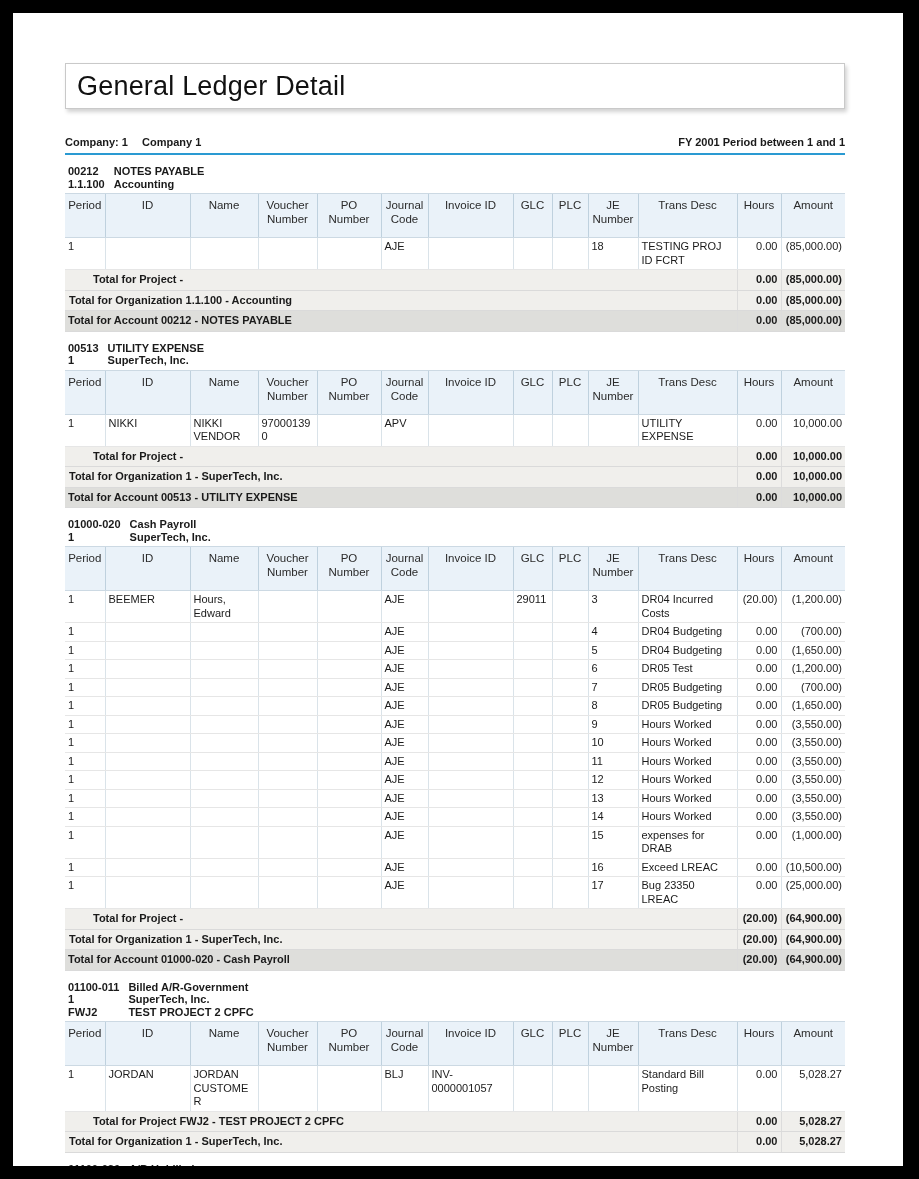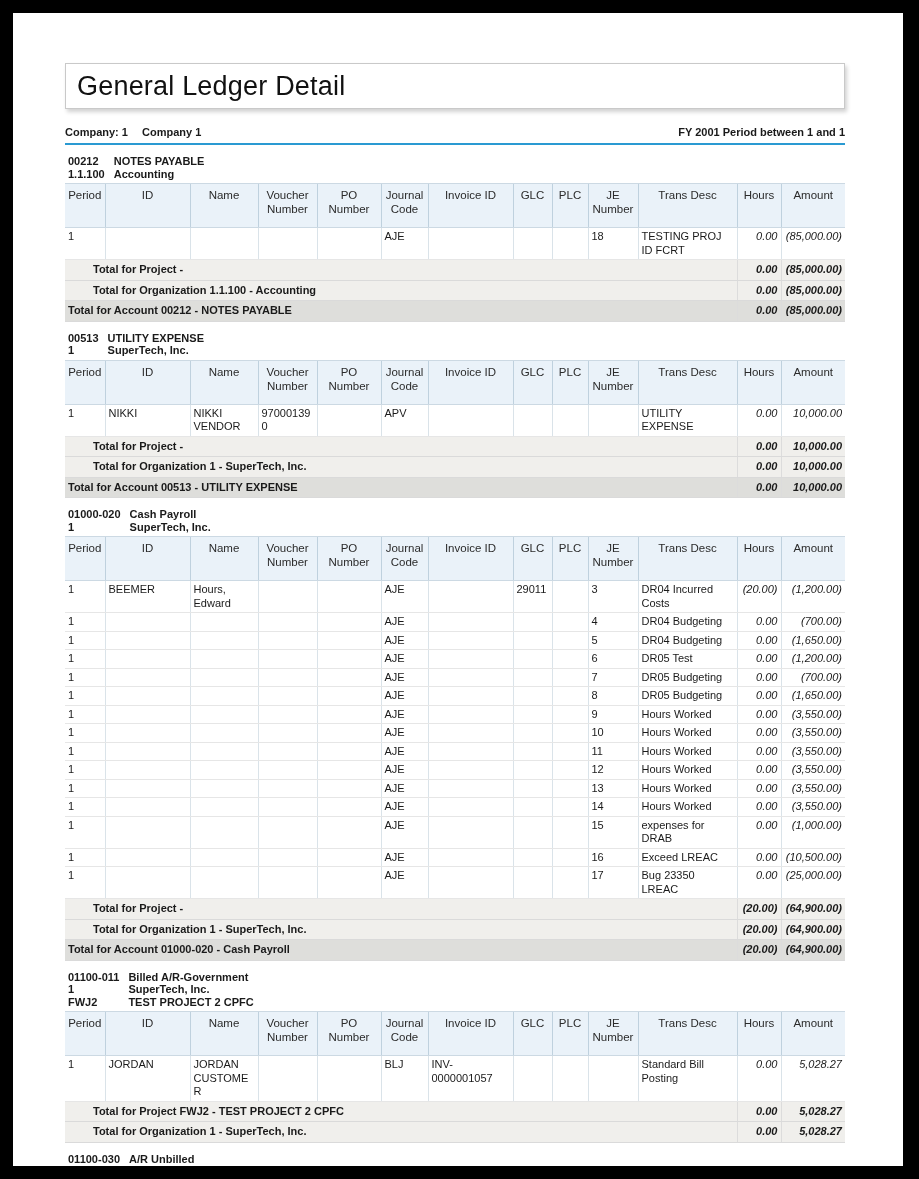--- a/index.html
+++ b/index.html
@@ -10,21 +10,21 @@
   .content { position:absolute; left:52px; top:50px; width:780px; }
 
   .title-box {
     height:46px; background:#fff; border:1px solid #c9c9c9;
     box-shadow:2px 3px 4px rgba(0,0,0,0.18);
     display:flex; align-items:center; padding-left:11px;
   }
   .title-box h1 { font-size:27px; font-weight:400; color:#111; letter-spacing:0.2px; }
 
   .company-row {
-    margin-top:17px; display:flex; justify-content:space-between; align-items:flex-end;
+    margin-top:27px; display:flex; justify-content:space-between; align-items:flex-end;
     font-size:11px; font-weight:bold; padding-bottom:5px;
     border-bottom:2px solid #2a9ad2;
   }
   .company-left span { margin-right:14px; }
 
   .sections { margin-top:7px; }
   .section { margin-top:10px; }
   .section-header {
     display:grid; grid-template-columns:max-content auto; column-gap:9px;
     font-size:11px; font-weight:bold; line-height:12.5px; margin:0 0 3px 3px;
@@ -37,31 +37,31 @@
     padding:4px 2px; height:44px;
     border-left:1px solid #bfd1de; border-top:1px solid #ccd9e3; border-bottom:1px solid #ccd9e3;
   }
   table.ledger th:first-child { border-left:none; }
   table.ledger td {
     vertical-align:top; padding:2px 3px; line-height:13.5px;
     border-left:1px solid #dae3e9; border-bottom:1px solid #e6e6e6;
     overflow:hidden; word-wrap:break-word;
   }
   table.ledger td:first-child { border-left:none; }
-  table.ledger .ar { text-align:right;font-style:italic; }
+  table.ledger .ar { text-align:right; }
 
   tr.total td {
     background:#f0efec; font-weight:bold; border-left:none;
     border-top:1px solid #dadada; border-bottom:1px solid #dadada;
     padding-top:3px; padding-bottom:3px;
   }
   tr.total td + td { border-left:1px solid #dcdcdc; }
   tr.total.account td { background:#dededb; }
   tr.total td.lvl-project { padding-left:28px; }
-  tr.total td.lvl-org { padding-left:28px; }
+  tr.total td.lvl-org { padding-left:4px; }
   tr.total td.lvl-account { }
 </style>
 </head>
 <body>
 
 <div class="frame">
   <div class="page">
     <div class="content">
 
       <div class="title-box">

